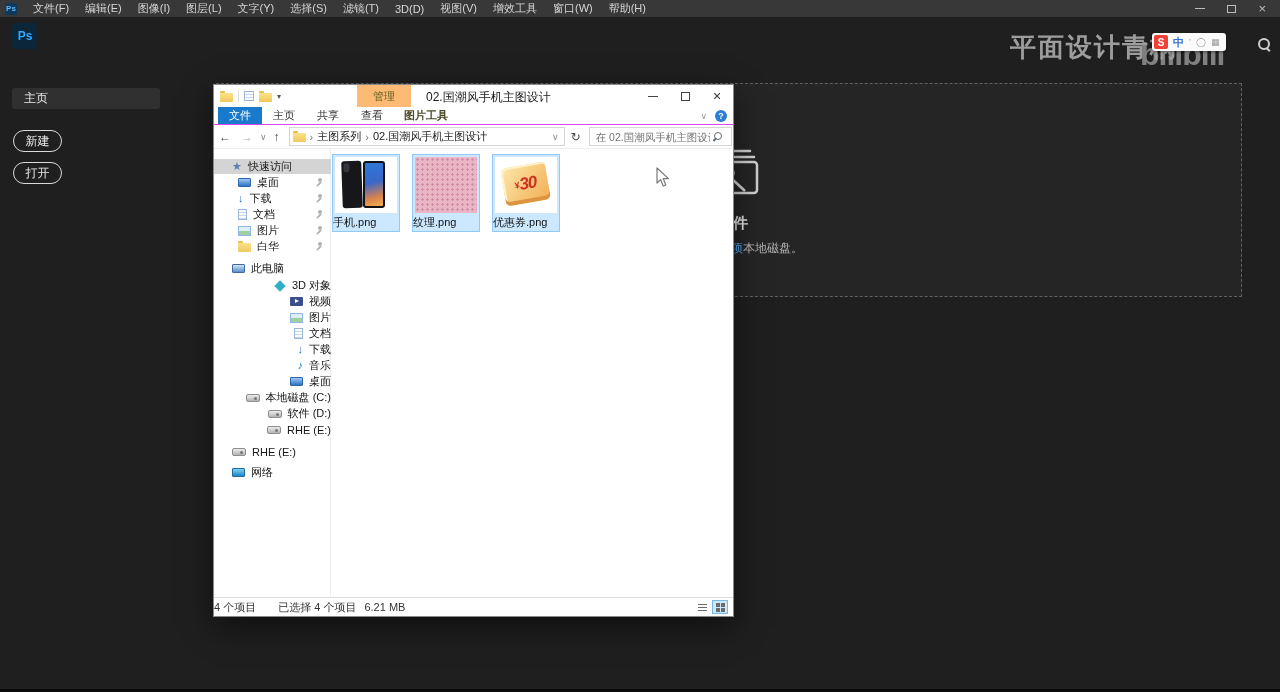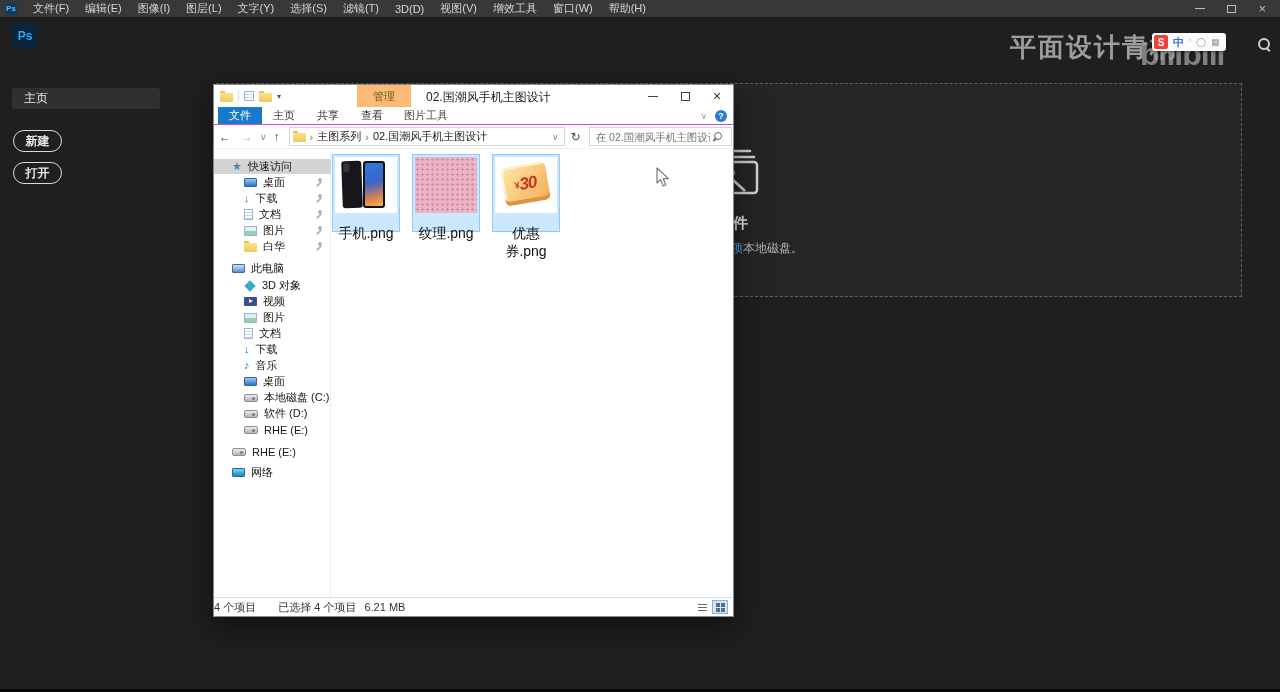--- a/index.html
+++ b/index.html
@@ -31,21 +31,21 @@
   .ime-zh{color:#2f6fd6;font-size:11px;font-weight:bold;}
   .ime-x{color:#9a9a9a;font-size:9px;}
   .ps-search{position:absolute;left:1258px;top:38px;width:12px;height:12px;z-index:3;}
   .ps-search::before{content:"";position:absolute;left:0;top:0;width:8px;height:8px;border:2px solid #cfcfcf;border-radius:50%;}
   .ps-search::after{content:"";position:absolute;left:9px;top:9px;width:5px;height:2px;background:#cfcfcf;transform:rotate(45deg);transform-origin:0 0;}
 
   
   .ps-nav-home{position:absolute;left:12px;top:88px;width:148px;height:21px;border-radius:3px;
     background:#303030;color:#ececec;font-size:12px;display:flex;align-items:center;padding-left:12px;}
   .ps-btn{position:absolute;left:13px;width:49px;height:22px;border:1.5px solid #dadada;border-radius:12px;
-    background:transparent;color:#e8e8e8;font-size:12px;display:flex;align-items:center;justify-content:center;cursor:pointer;font-weight:bold;}
+    background:transparent;color:#e8e8e8;font-size:12px;display:flex;align-items:center;justify-content:center;cursor:pointer;}
   .ps-btn.new{top:130px;} .ps-btn.open{top:162px;}
 
   
   .dropzone{position:absolute;left:216px;top:83px;width:1026px;height:214px;background:#252525;border:1px dashed #616161;}
   .photos-icon{position:absolute;left:714px;top:144px;z-index:1;}
   .ps-heading{position:absolute;left:733px;top:214px;font-size:15px;font-weight:bold;color:#e2e2e2;z-index:1;}
   .ps-hint{position:absolute;left:731px;top:240px;font-size:12px;z-index:1;}
   .ps-hint .lnk{color:#4f9fe8;} .ps-hint .rest{color:#b5b5b5;}
 
   
@@ -60,21 +60,21 @@
   .xtitle{position:absolute;left:212px;top:4px;font-size:12px;color:#1a1a1a;white-space:nowrap;}
   .xctl{position:absolute;right:0;top:0;display:flex;}
   .xctl .b{width:32px;height:22px;display:flex;align-items:center;justify-content:center;color:#333;}
   .x-min{width:10px;height:1px;background:#444;}
   .x-max{width:9px;height:9px;border:1px solid #444;}
   .x-close{font-size:14px;color:#333;}
 
   .tabsrow{position:absolute;left:0;top:22px;right:0;height:18px;display:flex;align-items:stretch;border-bottom:1px solid #d946ef;}
   .tab-file{background:#1979ca;color:#fff;padding:0 11px;display:flex;align-items:center;margin-left:4px;}
   .tab{color:#333;padding:0 11px;display:flex;align-items:center;}
-  .tab-tool{color:#4a4a2a;padding:0 10px;display:flex;align-items:center;}
+  .tab-tool{color:#4a4a2a;padding:0 10px;display:flex;align-items:center;font-weight:bold;}
   .ribbon-right{margin-left:auto;display:flex;align-items:center;gap:8px;padding-right:6px;}
   .rb-collapse{color:#999;font-size:9px;}
   .help-circle{width:12px;height:12px;border-radius:50%;background:#2a7fd4;color:#fff;font-size:9px;font-weight:bold;
     display:flex;align-items:center;justify-content:center;}
 
   .addrrow{position:absolute;left:0;top:40px;right:0;height:24px;display:flex;align-items:center;background:#fff;border-bottom:1px solid #eee;}
   .nav-glyph{color:#444;font-size:12px;padding:0 5px;}
   .nav-glyph.dis{color:#b5b5b5;} .nav-glyph.sm{font-size:9px;color:#888;padding:0 2px;}
   .addrbox{width:276px;height:19px;border:1px solid #d6d6d6;background:#fff;display:flex;align-items:center;margin-left:4px;padding:0 3px;}
   .crumb-sep{color:#777;padding:0 4px;font-size:11px;}
@@ -85,21 +85,21 @@
   .searchbox input{border:none;outline:none;width:118px;font-size:10.5px;color:#8a8a8a;background:transparent;}
   .ic-mag{position:relative;width:11px;height:11px;flex:0 0 auto;}
   .ic-mag::before{content:"";position:absolute;left:2px;top:1px;width:6px;height:6px;border:1.5px solid #5f6a75;border-radius:50%;}
   .ic-mag::after{content:"";position:absolute;left:1px;top:8px;width:4px;height:1.5px;background:#5f6a75;transform:rotate(135deg);}
 
   .content{position:absolute;left:0;top:64px;right:0;bottom:19px;background:#fff;}
   .sidebar{position:absolute;left:0;top:0;width:117px;bottom:0;border-right:1px solid #eee;}
   .xrow{position:absolute;left:0;width:117px;height:15px;display:flex;align-items:center;cursor:default;}
   .xrow.sel{background:#d4d4d4;}
   .xrow .xlabel{font-size:11px;color:#151515;white-space:nowrap;}
-  .lvl1{padding-left:18px;gap:6px;} .lvl2{padding-left:30px;gap:6px;}
+  .lvl1{padding-left:18px;gap:6px;} .lvl2{padding-left:24px;gap:6px;justify-content:flex-end;}
   .pin{margin-left:auto;margin-right:8px;position:relative;width:8px;height:9px;opacity:.65;}
   .pin::before{content:"";position:absolute;left:3px;top:3px;width:2px;height:6px;background:#8a8a8a;transform:rotate(45deg);}
   .pin::after{content:"";position:absolute;left:3px;top:0;width:4px;height:4px;border-radius:50%;background:#8a8a8a;}
 
   
   .ic{flex:0 0 auto;display:inline-block;}
   .ic-star{color:#5a80b5;font-size:11px;line-height:11px;}
   .ic-desk{width:13px;height:9px;border-radius:1px;background:linear-gradient(180deg,#9fc9f3,#2f72c4);border:1px solid #2b66ad;}
   .ic-down{color:#1e6fd9;font-size:11px;font-weight:bold;line-height:11px;}
   .ic-doc{width:9px;height:11px;background:#fdfdfd;border:1px solid #9ab6d8;
@@ -112,21 +112,21 @@
   .ic-video{position:relative;width:13px;height:9px;background:#3a4f8f;border-radius:1px;}
   .ic-video::after{content:"";position:absolute;left:5px;top:2px;border-left:4px solid #fff;border-top:2.5px solid transparent;border-bottom:2.5px solid transparent;}
   .ic-music{color:#1e88d2;font-size:11px;line-height:11px;}
   .ic-disk{position:relative;width:14px;height:8px;border-radius:2px;background:linear-gradient(180deg,#ececec,#b4b4b4);border:1px solid #8e8e8e;}
   .ic-disk::after{content:"";position:absolute;right:2px;top:2px;width:3px;height:3px;border-radius:50%;background:#777;}
   .ic-net{width:13px;height:9px;border-radius:1px;background:linear-gradient(180deg,#7fd4e8,#1f85c9);border:1px solid #1b6ca3;}
 
   
   .tile{position:absolute;top:5px;width:68px;height:78px;background:#cce8ff;border:1px solid #91c9f7;}
   .thumb{position:relative;margin:2px auto 0;width:62px;height:56px;background:#fff;overflow:hidden;}
-  .fname{margin-top:12px;text-align:center;font-size:14px;color:#101010;}
+  .fname{margin-top:2px;font-size:11px;color:#101010;}
   
   .ph-back{position:absolute;left:7px;top:4px;width:20px;height:47px;background:#17171b;border-radius:3px;transform:rotate(-2deg);}
   .ph-back::after{content:"";position:absolute;left:2px;top:2px;width:6px;height:9px;background:#34343c;border-radius:2px;}
   .ph-front{position:absolute;left:28px;top:4px;width:22px;height:47px;border-radius:3px;border:2px solid #121216;
     background:linear-gradient(165deg,#2c79d8 0%,#3a66c8 45%,#d9824e 78%,#f2b04f 100%);}
   
   .thumb-tex{width:100%;height:100%;background-color:#eab6c6;
     background-image:radial-gradient(#d28ea6 1px,transparent 1.2px);background-size:5px 5px;}
   
   .coupon{position:absolute;left:8px;top:8px;width:45px;height:38px;transform:rotate(-10deg);border-radius:5px;

